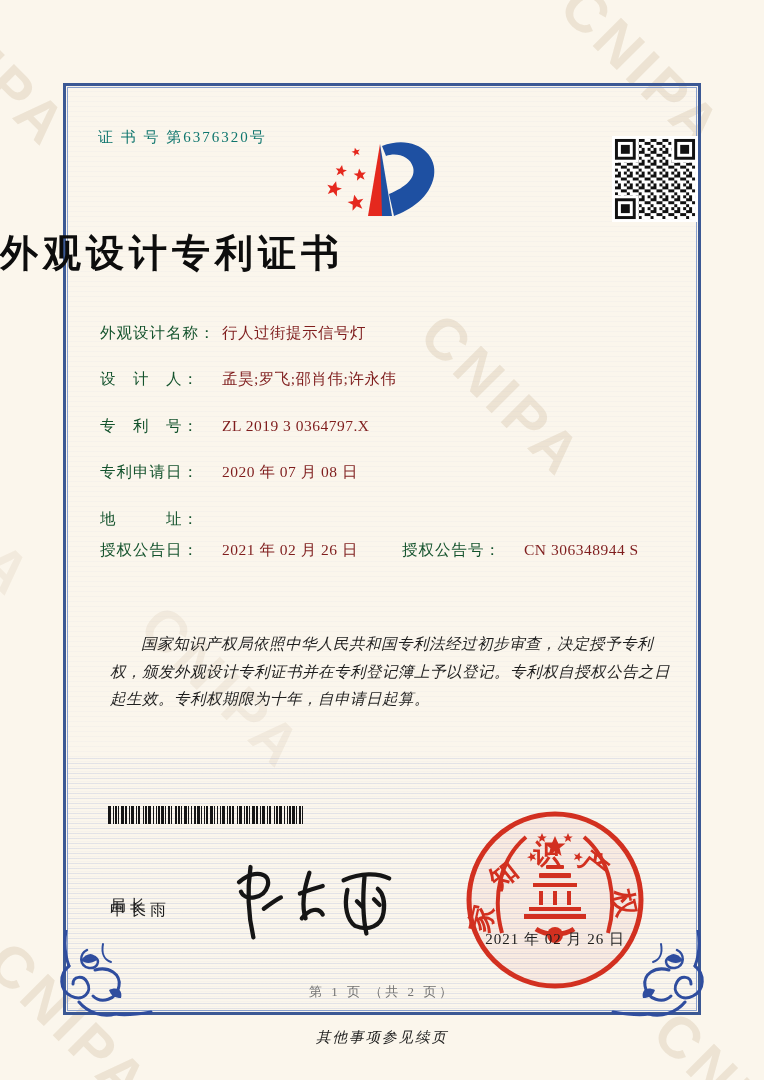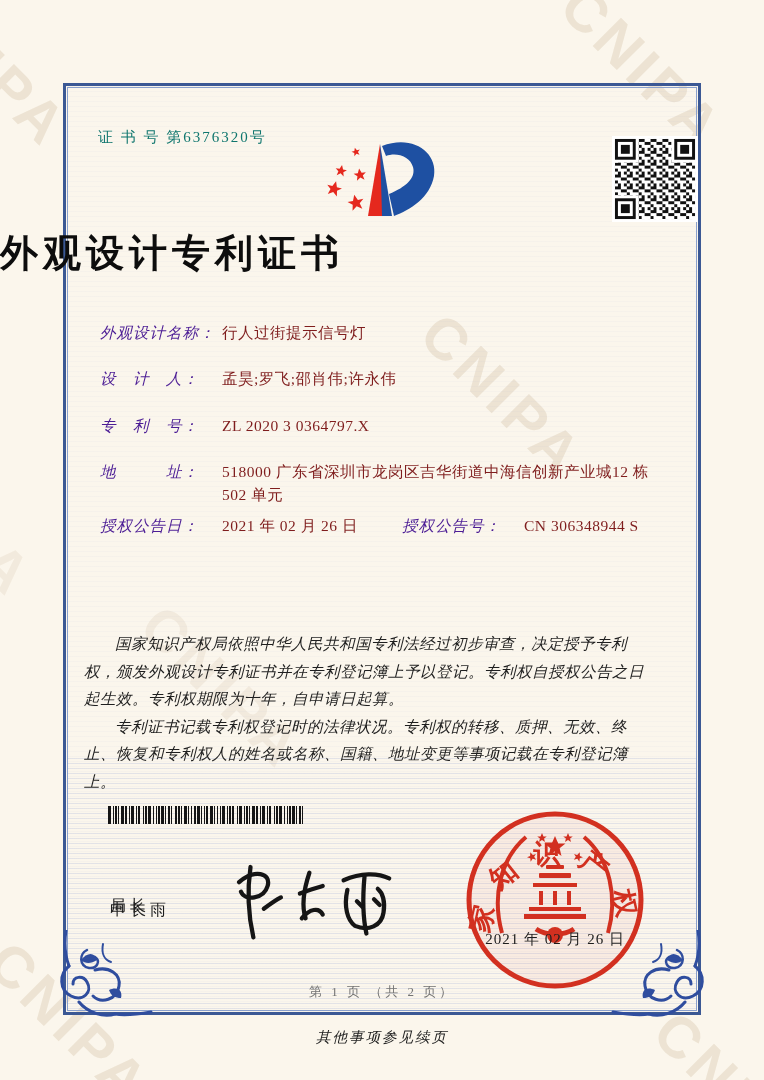--- a/index.html
+++ b/index.html
@@ -29,25 +29,25 @@
     background:repeating-linear-gradient(180deg, rgba(128,148,208,0.20) 0 1px, transparent 1px 5px);
   }
   .cert-no{position:absolute;left:98px;top:128px;font-size:15px;letter-spacing:2px;color:#0f766e;}
   .title{
     position:absolute;left:0;right:0;top:228px;text-align:left;
     font-size:38px;font-weight:bold;letter-spacing:5px;color:#0d0d0d;
   }
   .fields{position:absolute;left:100px;top:322px;width:568px;font-size:15.5px;line-height:1.45;}
   .frow{display:flex;margin-bottom:24px;}
   .frow.tight{margin-bottom:9px;}
-  .flabel{flex:0 0 122px;white-space:pre;letter-spacing:1px;color:#4c1d95;font-style:italic;}
+  .flabel{flex:0 0 122px;white-space:pre;letter-spacing:1px;color:#14532d;}
   .fvalue{flex:1;letter-spacing:0.5px;color:#7f1d1d;}
   .fvalue.w180{flex:0 0 180px;}
   .body-text{
-    position:absolute;left:84px;top:630px;width:570px;
+    position:absolute;left:110px;top:630px;width:570px;
     font-size:15.5px;line-height:1.78;color:#1f1f1f;font-style:italic;
   }
   .body-text p{margin:0;text-indent:2em;letter-spacing:0.5px;}
   .sig-title{position:absolute;left:110px;top:870px;font-size:16px;letter-spacing:4px;color:#1c1c1c;margin-top:26px;}
   .sig-name{position:absolute;left:110px;top:900px;font-size:16px;letter-spacing:4px;color:#1c1c1c;}
   .seal-date{
     position:absolute;left:465px;top:930px;width:180px;text-align:center;
     font-size:15px;letter-spacing:1px;color:#1e1e1e;
   }
   .page-num{position:absolute;left:0;right:0;top:983px;text-align:center;font-size:13px;letter-spacing:3px;color:#737373;}
@@ -137,37 +137,39 @@
     <div class="frow">
       <span class="flabel">外观设计名称：</span>
       <span class="fvalue">行人过街提示信号灯</span>
     </div>
     <div class="frow">
       <span class="flabel">设　计　人：</span>
       <span class="fvalue">孟昊;罗飞;邵肖伟;许永伟</span>
     </div>
     <div class="frow">
       <span class="flabel">专　利　号：</span>
-      <span class="fvalue">ZL 2020 3 0364797.X</span>
+      <span class="fvalue">ZL 2019 3 0364797.X</span>
+    </div>
+    <div class="frow">
+      <span class="flabel">专利申请日：</span>
+      <span class="fvalue">2020 年 07 月 08 日</span>
     </div>
     <div class="frow tight">
       <span class="flabel">地　　　址：</span>
-      <span class="fvalue">518000 广东省深圳市龙岗区吉华街道中海信创新产业城12 栋 502 单元</span>
     </div>
     <div class="frow">
       <span class="flabel">授权公告日：</span>
       <span class="fvalue w180">2021 年 02 月 26 日</span>
       <span class="flabel">授权公告号：</span>
       <span class="fvalue">CN 306348944 S</span>
     </div>
   </div>
 
   <div class="body-text">
     <p>国家知识产权局依照中华人民共和国专利法经过初步审查，决定授予专利权，颁发外观设计专利证书并在专利登记簿上予以登记。专利权自授权公告之日起生效。专利权期限为十年，自申请日起算。</p>
-    <p>专利证书记载专利权登记时的法律状况。专利权的转移、质押、无效、终止、恢复和专利权人的姓名或名称、国籍、地址变更等事项记载在专利登记簿上。</p>
   </div>
 
   <svg class="abs" style="left:108px;top:806px;" width="198" height="18" viewBox="0 0 198 18">
     <line x1="0" y1="9" x2="198" y2="9" stroke="#151515" stroke-width="18" stroke-dasharray="3 2 1 1 2 1 1 2 3 1 2 2 1 1 3 2 1 1 2 3 1 1 2 1 3 2 1 2 1 1 2 1 3 1 1 2 2 1 1 3 2 1 2 1 1 2 3 1 1 2 1 2 2 1 3 1 1 2 1 1 2 2 3 1 1 2 1 2 1 1 3 2 1 1 2 1 2 3 1 1"></line>
   </svg>
 
   <div class="sig-title">局长</div>
   <div class="sig-name">申长雨</div>
 
   <svg class="abs" style="left:222px;top:848px;" width="190" height="95" viewBox="0 0 200 100">

